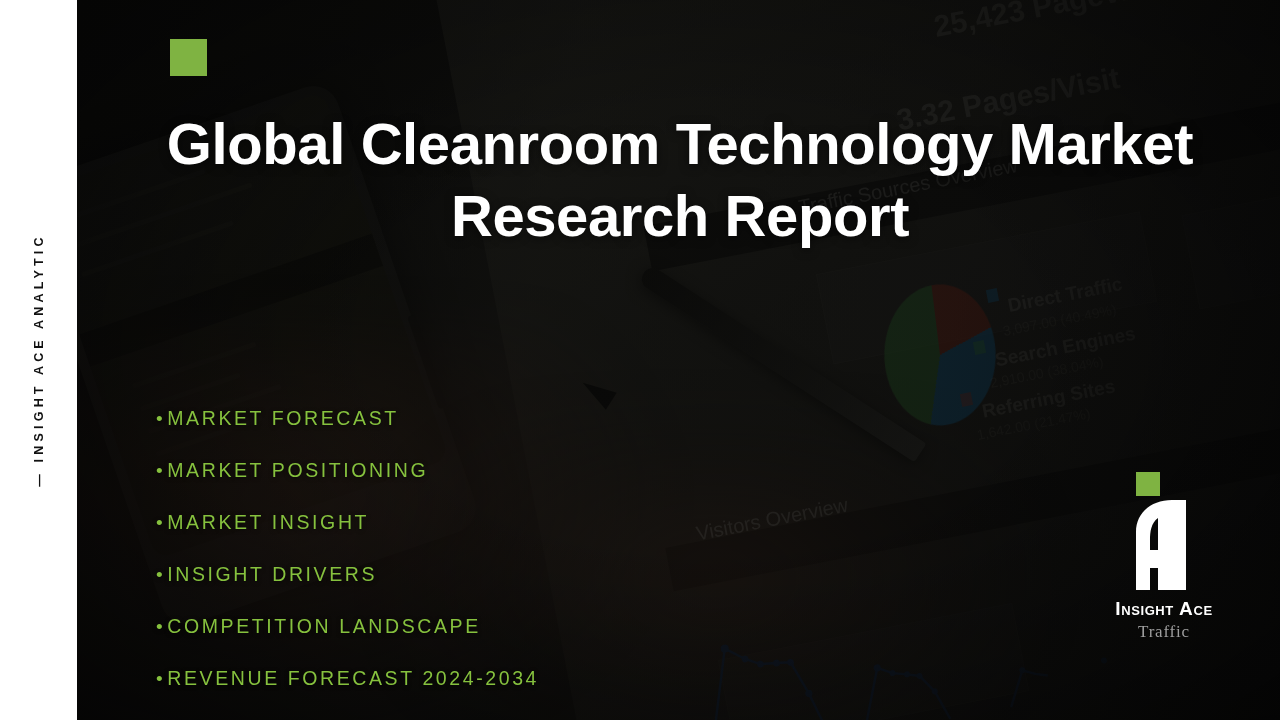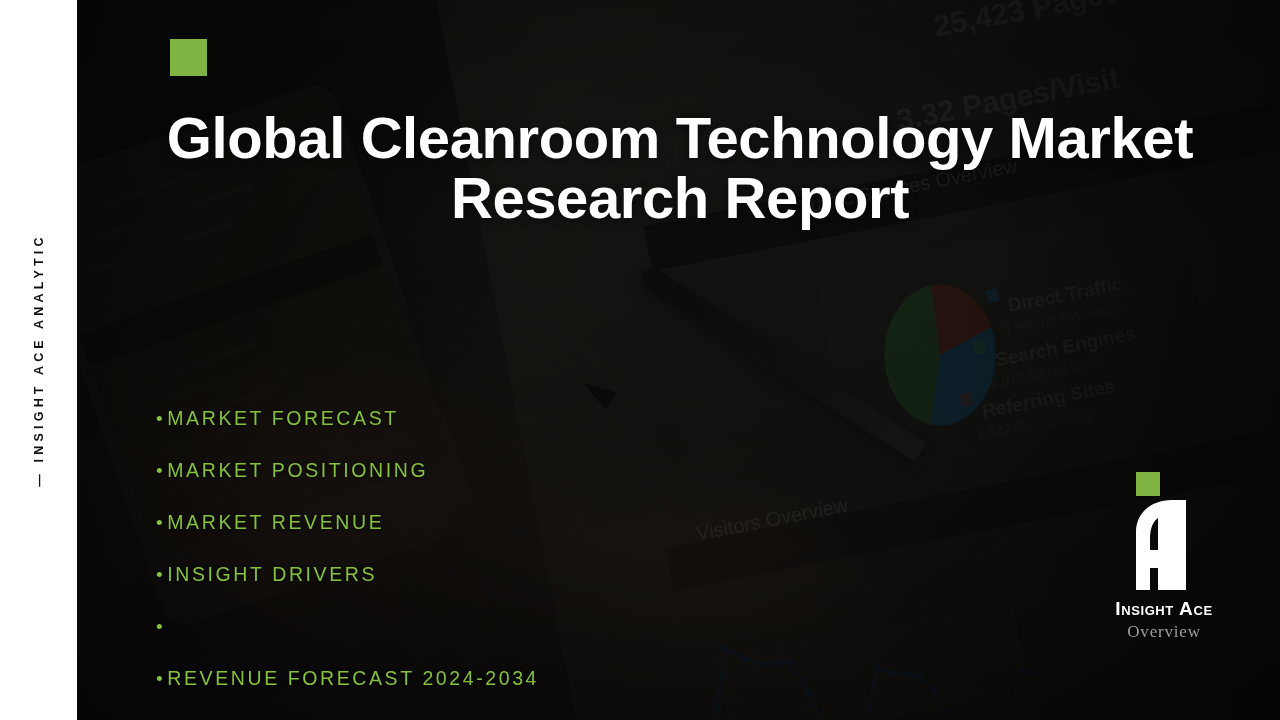--- a/index.html
+++ b/index.html
@@ -206,21 +206,21 @@
 
   .title {
     position: absolute;
     left: 100px; top: 108px;
     width: 1160px;
     text-align: center;
     color: #ffffff;
     font-family: "Liberation Sans", sans-serif;
     font-weight: 700;
     font-size: 58px;
-    line-height: 60px;
+    line-height: 72px;
     letter-spacing: -0.4px;
     z-index: 8;
     text-shadow: 0 2px 10px rgba(0,0,0,0.55);
   }
 
   .bullets {
     position: absolute;
     left: 156px; top: 392px;
     z-index: 8;
     list-style: none;
@@ -369,41 +369,42 @@
     <li>
       <span class="dot">•</span>
       <span>MARKET FORECAST</span>
     </li>
     <li>
       <span class="dot">•</span>
       <span>MARKET POSITIONING</span>
     </li>
     <li>
       <span class="dot">•</span>
-      <span>MARKET REVENUE</span>
+      <span>MARKET INSIGHT</span>
     </li>
     <li>
       <span class="dot">•</span>
       <span>INSIGHT DRIVERS</span>
     </li>
     <li>
       <span class="dot">•</span>
+      <span>COMPETITION LANDSCAPE</span>
     </li>
     <li>
       <span class="dot">•</span>
       <span>REVENUE FORECAST 2024-2034</span>
     </li>
   </ul>
 
   <div class="logo">
     <div class="logo-mark">
       <div class="logo-square"></div>
       <svg class="logo-a" viewBox="0 0 100 92">
         <path d="M22 92 L22 34 C22 15 37 2 58 2 L58 2 L58 92 L44 92 L44 70 L36 70 L36 92 Z
                  M44 20 C37 25 36 34 36 42 L36 52 L44 52 Z" fill="#ffffff" fill-rule="evenodd"></path>
         <rect x="58" y="2" width="14" height="90" fill="#ffffff"></rect>
       </svg>
     </div>
     <div class="logo-name">Insight Ace</div>
-    <div class="logo-sub">Overview</div>
+    <div class="logo-sub">Traffic</div>
   </div>
 
 </div>
 
 </body></html>

